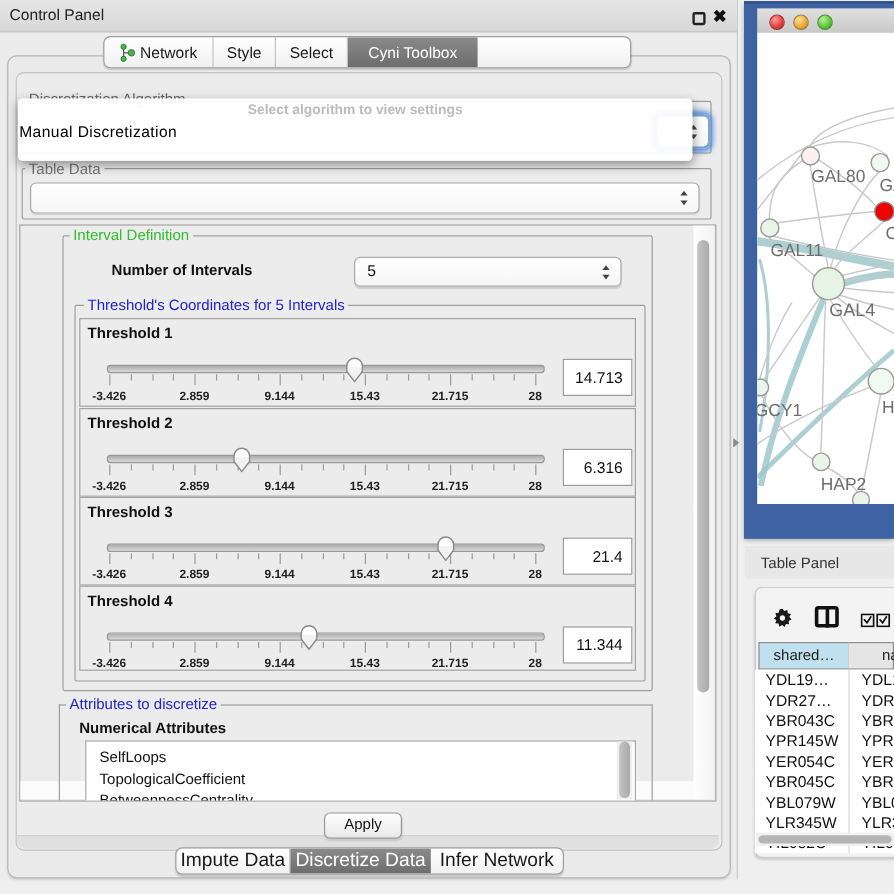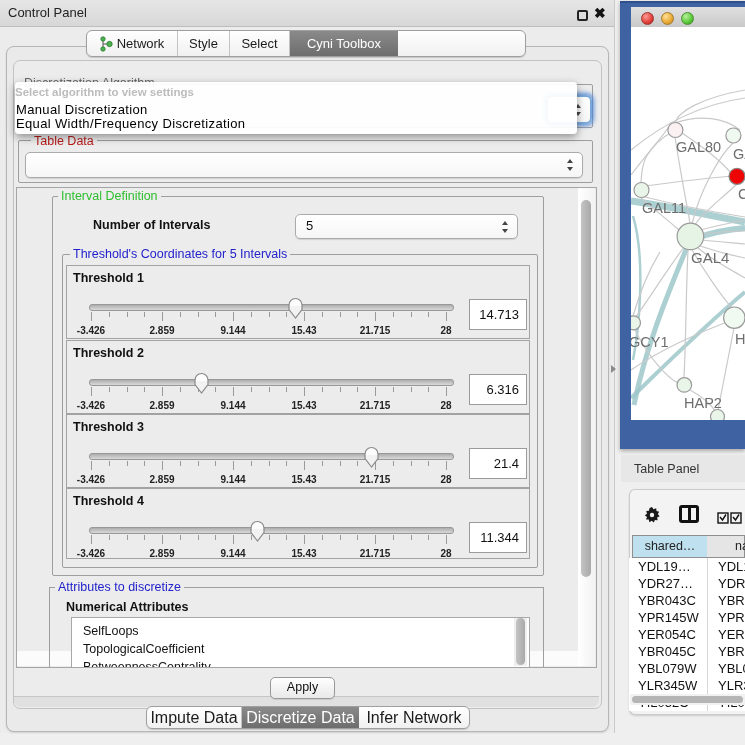--- a/index.html
+++ b/index.html
@@ -54,21 +54,21 @@
 .ticklab{position:absolute;font-size:10px;font-weight:bold;color:#222;top:59px;transform:translateX(-50%);}
 .thumb{position:absolute;top:31px;width:17px;height:22px;}
 
 #numlist{left:71px;top:617px;width:457px;height:49px;background:#fff;
   border:1px solid #a8a8a8;border-bottom:none;overflow:hidden;font-size:12.5px;color:#111;}
 #numlist div{padding-left:11px;height:18px;line-height:18px;}
 .sbv{background:linear-gradient(90deg,#c4c4c4,#a9a9a9);border-radius:5px;}
 
 #overlay{left:15px;top:82px;width:562px;height:52px;background:rgba(255,255,255,0.94);
   border-radius:4px;box-shadow:0 3px 9px rgba(0,0,0,0.4);}
-#overlay .r1{position:absolute;left:0;top:4px;width:100%;text-align:left;
+#overlay .r1{position:absolute;left:0;top:4px;width:100%;text-align:center;
   font-size:11.5px;font-weight:bold;color:#bcbcbc;}
 #overlay .r2{position:absolute;left:1px;top:20px;font-size:13px;font-weight:normal;color:#000;letter-spacing:0.35px;}
 #overlay .r3{position:absolute;left:1px;top:34px;font-size:13px;color:#000;letter-spacing:0.35px;}
 
 #netwin{left:620px;top:1px;width:125px;height:446px;background:#3e62a2;
   border-top:2px solid #30508d;box-shadow:0 2px 4px rgba(0,0,0,0.3);}
 #nettitle{left:631px;top:7px;width:114px;height:20px;background:linear-gradient(#e0e0e0,#c9c9c9);
   border-bottom:1px solid #909090;}
 .tl{position:absolute;top:11.5px;width:11px;height:11px;border-radius:50%;}
 #netcanvas{left:631px;top:27px;width:114px;height:393px;background:#fff;overflow:hidden;}
@@ -110,21 +110,21 @@
 </div>
 
 <div class="abs group" style="left:18px;top:84px;width:573px;height:42px;"></div>
 <div class="abs" style="left:24px;top:76px;font-size:12.5px;color:#666;">Discretization Algorithm</div>
 <div class="abs combo" style="left:546px;top:95px;width:42px;height:25px;border:2px solid #79a7d9;
   box-shadow:0 0 4px 2px rgba(70,130,215,0.85);border-radius:6px;">
     <span class="arrows"></span>
   </div>
 
 <div class="abs group" style="left:18px;top:140px;width:573px;height:41px;"></div>
-<div class="abs gtitle" style="left:31px;top:134px;color:#b91c1c;">Table Data</div>
+<div class="abs gtitle" style="left:21px;top:134px;color:#737373;">Table Data</div>
 <div class="abs combo" style="left:25px;top:152px;width:556px;height:24px;">
     <span class="arrows"></span>
   </div>
 
 <div class="abs" style="left:16px;top:187px;width:579px;height:479px;border:1px solid #a5a5a5;background:#ececec;"></div>
 
 <div class="abs" style="left:17px;top:651px;width:577px;height:15px;background:#fbfbfb;"></div>
 
 <div class="abs" style="left:578px;top:188px;width:17px;height:478px;background:linear-gradient(90deg,#ffffff,#f2f2f2);"></div>
 <div class="abs sbv" style="left:581px;top:200px;width:10px;height:377px;"></div>
@@ -308,21 +308,20 @@
   <div class="tab sel" style="width:117px;">Discretize Data</div>
   <div class="tab" style="width:110px;">Infer Network</div>
 </div>
 
 <div class="abs" style="left:611px;top:365px;width:0;height:0;border-top:4px solid transparent;
   border-bottom:4px solid transparent;border-left:5px solid #8a8a8a;"></div>
 
 <div class="abs" id="overlay">
   <div class="r1">Select algorithm to view settings</div>
   <div class="r2">Manual Discretization</div>
-  <div class="r3">Equal Width/Frequency Discretization</div>
 </div>
 
 <div class="abs" id="netwin"></div>
 <div class="abs" id="nettitle"></div>
 <div class="abs tl" style="left:641px;background:radial-gradient(circle at 35% 30%,#ff9a94,#e0403a 60%,#b01b16);border:1px solid #9c3530;"></div>
 <div class="abs tl" style="left:661px;background:radial-gradient(circle at 35% 30%,#ffe09a,#e8a833 60%,#c07f14);border:1px solid #a57c28;"></div>
 <div class="abs tl" style="left:681px;background:radial-gradient(circle at 35% 30%,#b8f09a,#59c837 60%,#2f9414);border:1px solid #4c8f33;"></div>
 
 <div class="abs" id="netcanvas">
 <svg width="114" height="393" viewBox="631 27 114 393">

